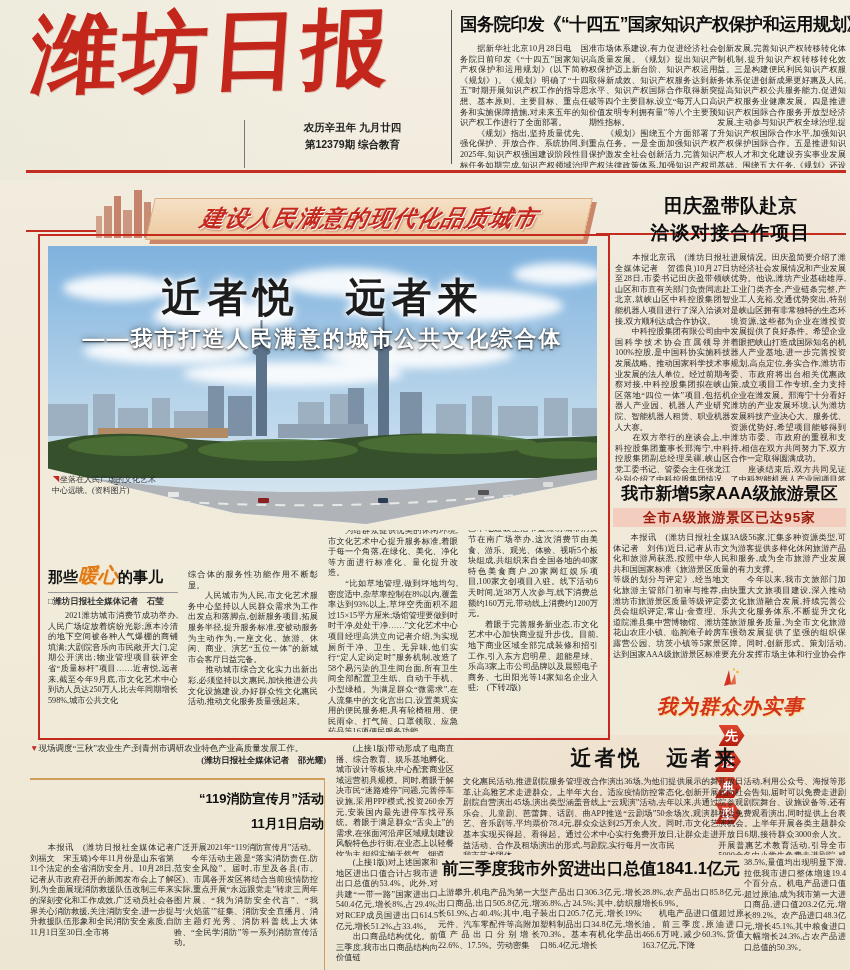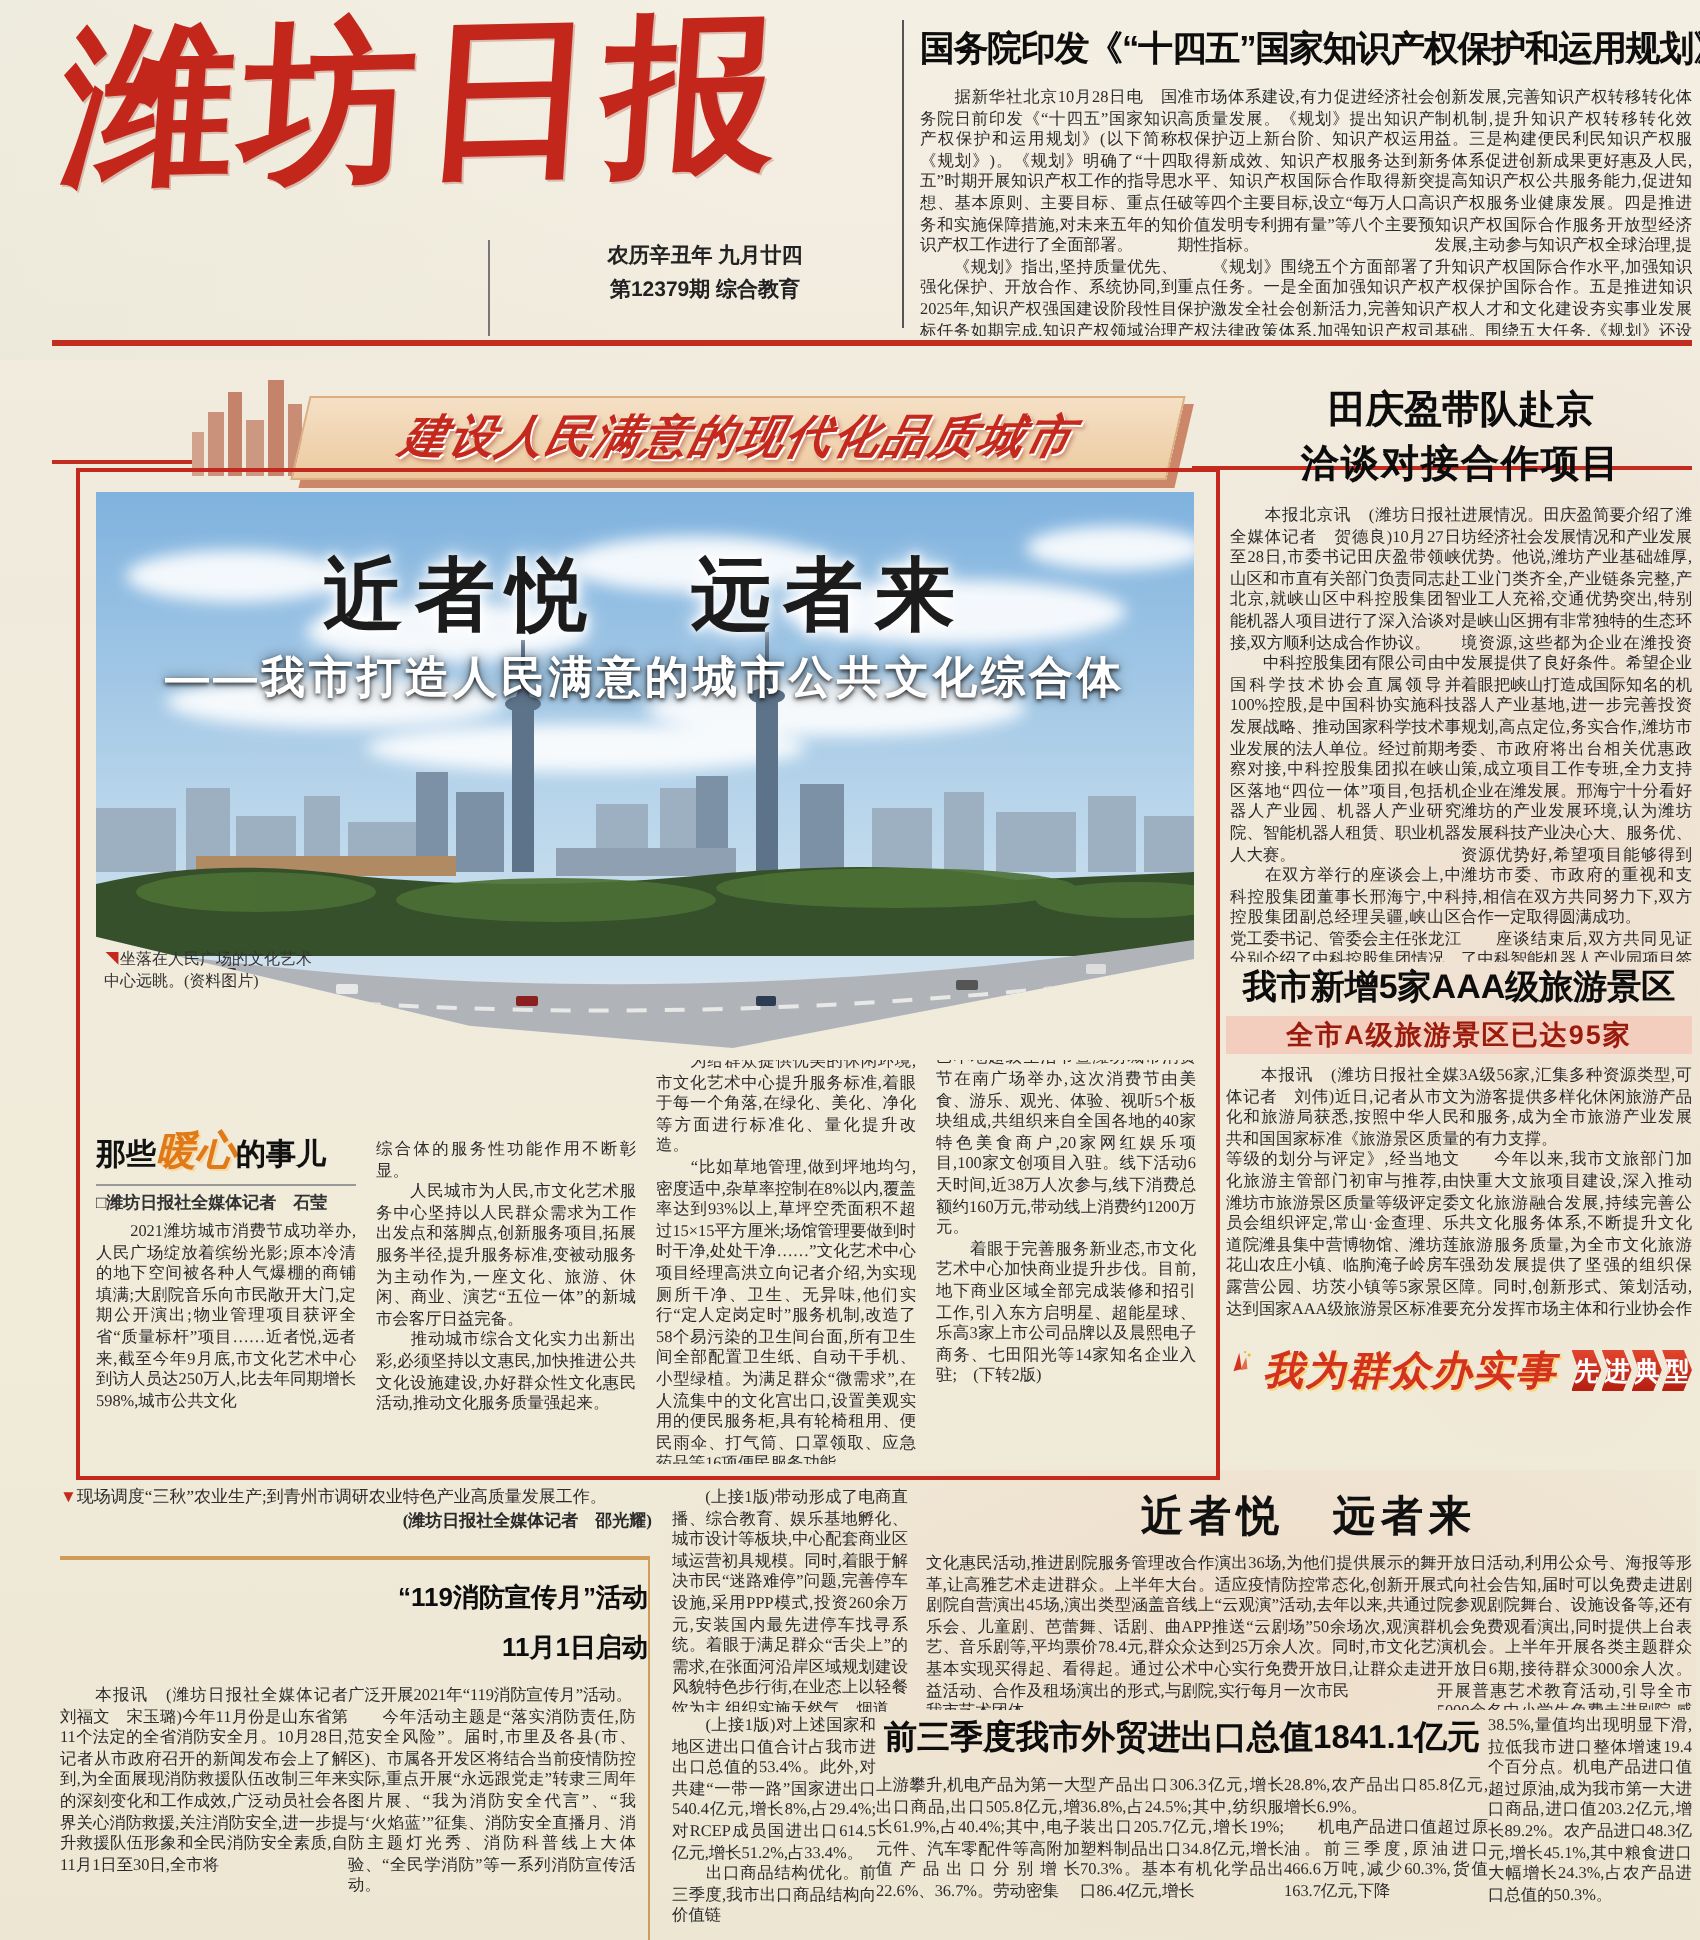--- a/index.html
+++ b/index.html
@@ -245,21 +245,21 @@
     <div class="r-head" style="font-size:17px;line-height:23px;">我市新增5家AAA级旅游景区</div>
     <div class="r2-sub" style="margin-top:3px;">全市A级旅游景区已达95家</div>
     <div class="cols gap8" style="margin-top:6px;height:126px;">
       <div class="col t-body">　　本报讯　(潍坊日报社全媒体记者　刘伟)近日,记者从市文化和旅游局获悉,按照中华人民共和国国家标准《旅游景区质量等级的划分与评定》,经当地文化旅游主管部门初审与推荐,由潍坊市旅游景区质量等级评定委员会组织评定,常山·金查理、乐道院潍县集中营博物馆、潍坊莲花山农庄小镇、临朐淹子岭房车露营公园、坊茨小镇等5家景区达到国家AAA级旅游景区标准要求,确定为国家AAA级旅游景区。
 　　目前我市A级旅游景区已达95家,其中5A级2家、4A级21家、</div>
       <div class="col t-body">3A级56家,汇集多种资源类型,可为游客提供多样化休闲旅游产品和服务,成为全市旅游产业发展的有力支撑。
 　　今年以来,我市文旅部门加快重大文旅项目建设,深入推动文化旅游融合发展,持续完善公共文化服务体系,不断提升文化旅游服务质量,为全市文化旅游强劲发展提供了坚强的组织保障。同时,创新形式、策划活动,充分发挥市场主体和行业协会作用,加快推进精品线路建设,推动乡村游、自驾游“热”起来,推进了旅游项目和产业的蓬勃发展。</div>
     </div>
   </div>
 
-  <div class="abs slogan" style="left:615px;top:666px;width:231px;height:38px;">
+  <div class="abs slogan" style="left:615px;top:666px;width:231px;height:38px;flex-direction:column;">
     <span style="display:inline-block;width:20px;height:22px;">
       <svg viewBox="0 0 20 22">
           <path d="M3,20 L8,4 L10,18 Z" fill="#d4311f"></path>
           <path d="M9,19 L14,8 L15,18 Z" fill="#e0562e" opacity=".85"></path>
           <circle cx="16.5" cy="6" r="1.3" fill="#f0b429"></circle>
           <circle cx="13" cy="3.5" r="1" fill="#f0b429"></circle>
         </svg>
     </span>
     <span class="slogan-text">我为群众办实事</span>
     <span class="chev" style="margin-left:2px;">先</span>
@@ -293,21 +293,21 @@
         <div class="col t-body">开放日活动,利用公众号、海报等形式向社会告知,届时可以免费走进剧院参观剧院舞台、设施设备等,还有机会免费观看演出,同时提供上台表演机会。上半年开展各类主题群众开放日6期,接待群众3000余人次。开展普惠艺术教育活动,引导全市5000余名中小学生免费走进剧院,感受经典、陶冶情操,提高修养。</div>
       </div>
     </div>
   </div>
 
   <div class="abs" style="left:336px;top:858px;width:510px;height:108px;">
     <div class="trade-head abs" style="left:96px;width:318px;top:0;">前三季度我市外贸进出口总值1841.1亿元</div>
     <div class="cols gap8" style="height:108px;">
       <div class="col t-body">　　(上接1版)对上述国家和地区进出口值合计占我市进出口总值的53.4%。此外,对共建“一带一路”国家进出口540.4亿元,增长8%,占29.4%;对RCEP成员国进出口614.5亿元,增长51.2%,占33.4%。
 　　出口商品结构优化。前三季度,我市出口商品结构向价值链</div>
-      <div class="col t-body" style="padding-top:30px;">上游攀升,机电产品为第一大出口商品,出口505.8亿元,增长61.9%,占40.4%;其中,电子元件、汽车零配件等高附加值产品出口分别增长22.6%、36.7%。劳动密集</div>
+      <div class="col t-body" style="padding-top:30px;">上游攀升,机电产品为第一大出口商品,出口505.8亿元,增长61.9%,占40.4%;其中,电子元件、汽车零配件等高附加值产品出口分别增长22.6%、17.5%。劳动密集</div>
       <div class="col t-body" style="padding-top:30px;">型产品出口306.3亿元,增长36.8%,占24.5%;其中,纺织服装出口205.7亿元,增长19%;塑料制品出口34.8亿元,增长70.3%。基本有机化学品出口86.4亿元,增长</div>
       <div class="col t-body" style="padding-top:30px;">28.8%,农产品出口85.8亿元,增长6.9%。
 　　机电产品进口值超过原油。前三季度,原油进口466.6万吨,减少60.3%,货值163.7亿元,下降</div>
       <div class="col t-body">38.5%,量值均出现明显下滑,拉低我市进口整体增速19.4个百分点。机电产品进口值超过原油,成为我市第一大进口商品,进口值203.2亿元,增长89.2%。农产品进口48.3亿元,增长45.1%,其中粮食进口大幅增长24.3%,占农产品进口总值的50.3%。</div>
     </div>
   </div>
 
 </div>
 
 </body></html>

